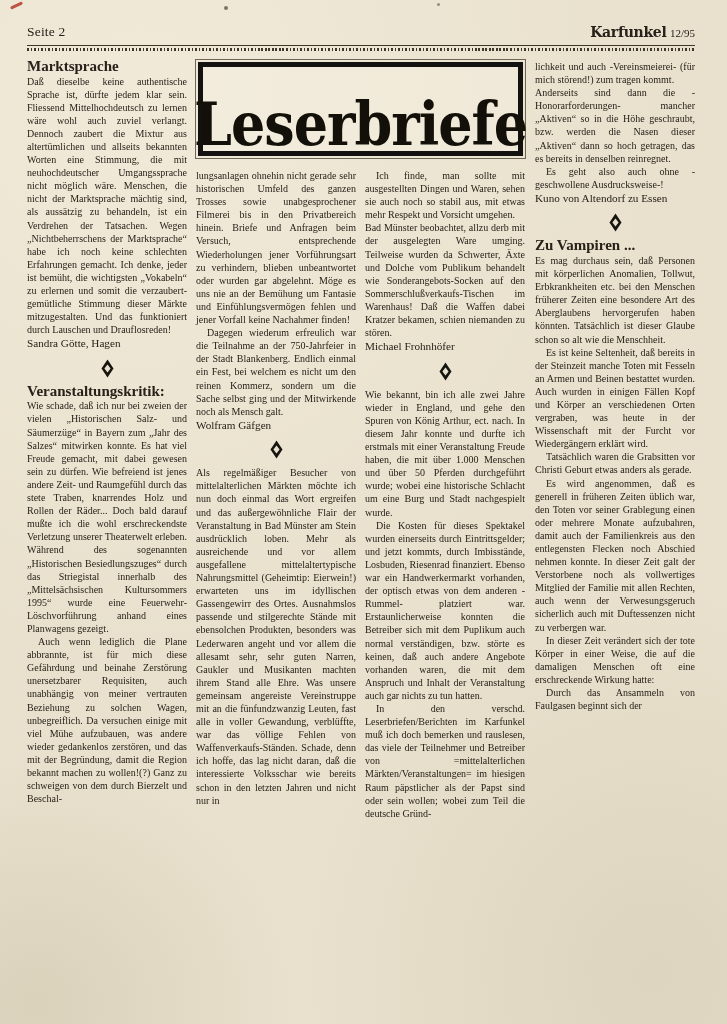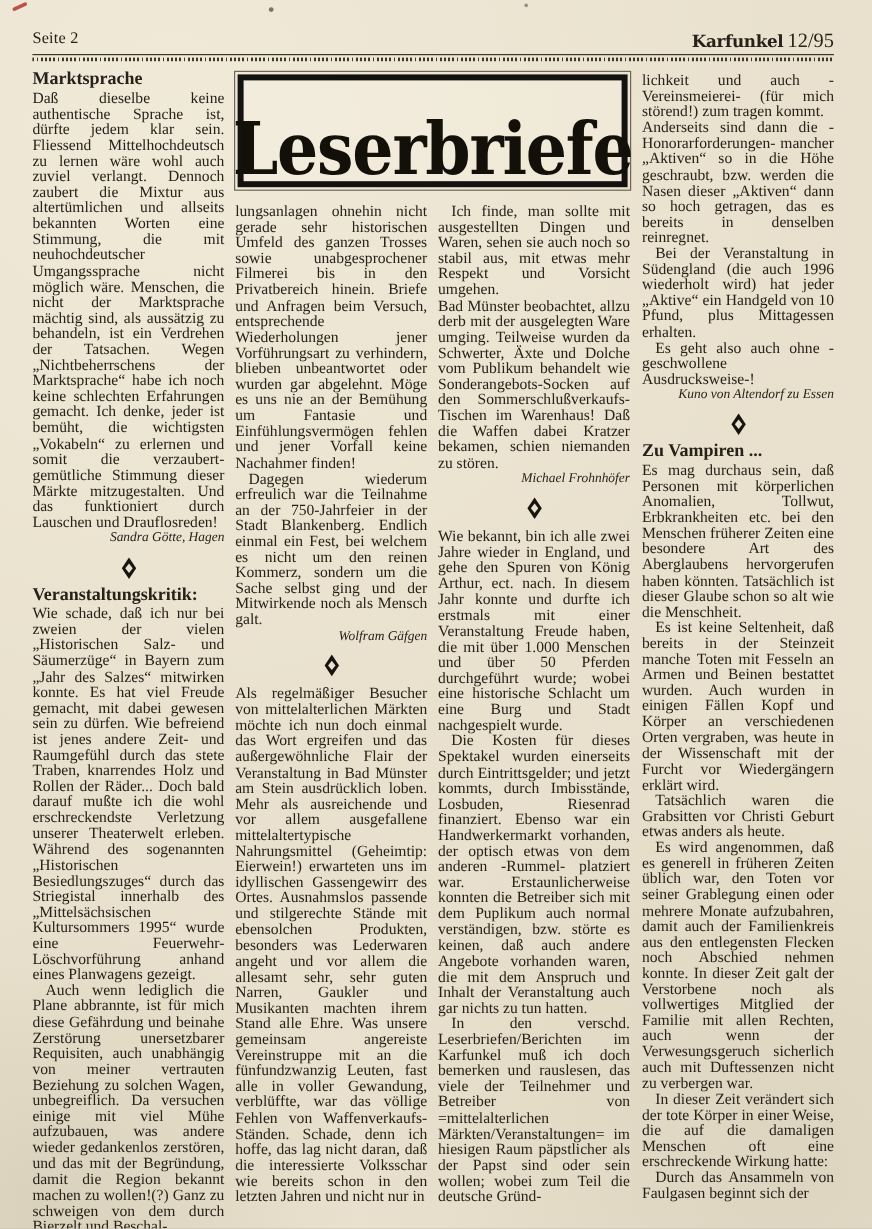--- a/index.html
+++ b/index.html
@@ -15,21 +15,21 @@
   }
   
   .speck-red{position:absolute;left:10px;top:4px;width:13px;height:3px;background:#b43а2c;background:#b4382c;transform:rotate(-25deg);border-radius:2px;opacity:.85;}
   .speck-dot{position:absolute;left:224px;top:6px;width:4px;height:4px;background:#4a443a;border-radius:50%;opacity:.7;}
   .speck-dot2{position:absolute;left:437px;top:3px;width:3px;height:3px;background:#5a5448;border-radius:50%;opacity:.6;}
 
   .header-row{position:absolute;left:27px;right:32px;top:24px;display:flex;justify-content:space-between;align-items:flex-start;}
   .page-label{font-size:13.5px;letter-spacing:.2px;}
   .issue{font-size:14px;}
   .issue-name{font-weight:bold;font-family:"DejaVu Serif",serif;letter-spacing:-.3px;}
-  .issue-num{font-size:17px;}
+  .issue-num{font-size:11px;}
   .rule{position:absolute;left:27px;right:32px;top:45px;}
   .rule .solid{height:0;border-top:1.5px solid #3c362b;}
   .rule .dotted{margin-top:2px;height:2.5px;
     background:repeating-linear-gradient(90deg,#3c362b 0 1.5px,rgba(0,0,0,0) 1.5px 3.5px);}
 
   .content{position:absolute;top:60px;left:27px;right:32px;bottom:0;display:flex;gap:9px;}
   .col{flex:0 0 160px;width:160px;}
   .middle{flex:0 0 330px;width:330px;display:flex;flex-direction:column;}
   .masthead{
     margin:2px 3px 13px 2px;height:84px;
@@ -38,24 +38,24 @@
     display:flex;align-items:flex-end;justify-content:center;
   }
   .masthead-title{
     font-family:"DejaVu Serif",serif;font-weight:bold;font-size:54px;line-height:1;
     letter-spacing:-1px;transform:scaleY(1.12);color:#121008;
   }
   .middle-cols{display:flex;gap:9px;}
   .middle-cols .col{flex:0 0 160px;}
 
   .blk{margin:0;}
-  .para{font-size:13px;line-height:13.1px;text-align:justify;text-justify:inter-word;}
+  .para{font-size:10px;line-height:13.1px;text-align:justify;text-justify:inter-word;}
   .para.indent{text-indent:11px;}
   .heading{font-size:15px;line-height:13.5px;font-weight:bold;margin:0 0 1px 0;}
-  .signature{font-size:11.2px;line-height:13.5px;font-style:italic;margin:1px 0 0 0;text-align:right;}
+  .signature{font-size:11.2px;line-height:13.5px;margin:1px 0 0 0;}
   .ornament{display:flex;justify-content:center;padding:8px 0 7px 0;}
   .ornament svg{display:block;}
 </style>
 </head>
 <body>
 
 <div class="page">
   <div class="speck-red"></div>
   <div class="speck-dot"></div>
   <div class="speck-dot2"></div>
@@ -119,32 +119,31 @@
           <p class="blk para indent">Die Kosten für dieses Spektakel wurden einerseits durch Eintrittsgelder; und jetzt kommts, durch Imbisstände, Losbuden, Riesenrad finanziert. Ebenso war ein Handwerkermarkt vorhanden, der optisch etwas von dem anderen -Rummel- platziert war. Erstaunlicherweise konnten die Betreiber sich mit dem Puplikum auch normal verständigen, bzw. störte es keinen, daß auch andere Angebote vorhanden waren, die mit dem Anspruch und Inhalt der Veranstaltung auch gar nichts zu tun hatten.</p>
           <p class="blk para indent">In den verschd. Leserbriefen/Berichten im Karfunkel muß ich doch bemerken und rauslesen, das viele der Teilnehmer und Betreiber von =mittelalterlichen Märkten/Veranstaltungen= im hiesigen Raum päpstlicher als der Papst sind oder sein wollen; wobei zum Teil die deutsche Gründ-</p>
         </div>
 
       </div>
     </div>
 
     <div class="col">
       <p class="blk para">lichkeit und auch -Vereinsmeierei- (für mich störend!) zum tragen kommt.</p>
       <p class="blk para">Anderseits sind dann die -Honorarforderungen- mancher „Aktiven“ so in die Höhe geschraubt, bzw. werden die Nasen dieser „Aktiven“ dann so hoch getragen, das es bereits in denselben reinregnet.</p>
-      <p class="blk para indent">Bei der Veranstaltung in Südengland (die auch 1996 wiederholt wird) hat jeder „Aktive“ ein Handgeld von 10 Pfund, plus Mittagessen erhalten.</p>
       <p class="blk para indent">Es geht also auch ohne -geschwollene Ausdrucksweise-!</p>
       <p class="blk signature">Kuno von Altendorf zu Essen</p>
       <div class="blk ornament">
         <svg width="13" height="19" viewBox="0 0 13 19">
             <path d="M6.5 0.5 L12.5 9.5 L6.5 18.5 L0.5 9.5 Z" fill="#17140f"></path>
             <path d="M6.5 5.6 L9.6 9.5 L6.5 13.4 L3.4 9.5 Z" fill="#e9e1cd"></path>
           </svg>
       </div>
       <h3 class="blk heading">Zu Vampiren ...</h3>
       <p class="blk para">Es mag durchaus sein, daß Personen mit körperlichen Anomalien, Tollwut, Erbkrankheiten etc. bei den Menschen früherer Zeiten eine besondere Art des Aberglaubens hervorgerufen haben könnten. Tatsächlich ist dieser Glaube schon so alt wie die Menschheit.</p>
       <p class="blk para indent">Es ist keine Seltenheit, daß bereits in der Steinzeit manche Toten mit Fesseln an Armen und Beinen bestattet wurden. Auch wurden in einigen Fällen Kopf und Körper an verschiedenen Orten vergraben, was heute in der Wissenschaft mit der Furcht vor Wiedergängern erklärt wird.</p>
-      <p class="blk para indent">Tatsächlich waren die Grabsitten vor Christi Geburt etwas anders als heute.</p>
+      <p class="blk para indent">Tatsächlich waren die Grabsitten vor Christi Geburt etwas anders als gerade.</p>
       <p class="blk para indent">Es wird angenommen, daß es generell in früheren Zeiten üblich war, den Toten vor seiner Grablegung einen oder mehrere Monate aufzubahren, damit auch der Familienkreis aus den entlegensten Flecken noch Abschied nehmen konnte. In dieser Zeit galt der Verstorbene noch als vollwertiges Mitglied der Familie mit allen Rechten, auch wenn der Verwesungsgeruch sicherlich auch mit Duftessenzen nicht zu verbergen war.</p>
       <p class="blk para indent">In dieser Zeit verändert sich der tote Körper in einer Weise, die auf die damaligen Menschen oft eine erschreckende Wirkung hatte:</p>
       <p class="blk para indent">Durch das Ansammeln von Faulgasen beginnt sich der</p>
     </div>
 
   </div>
 </div>
 
 </body></html>

